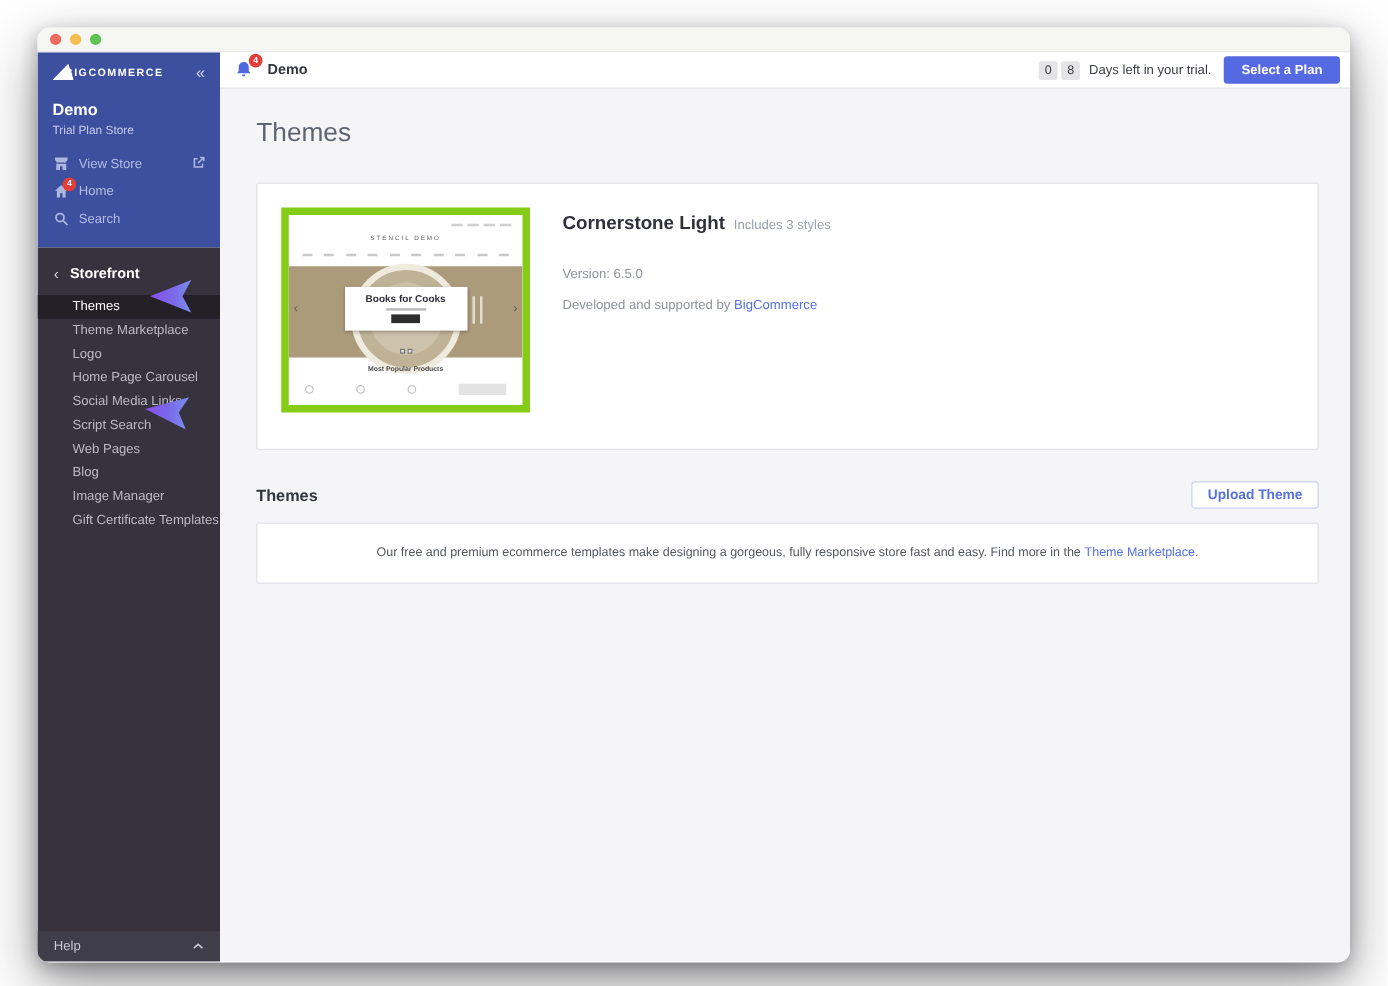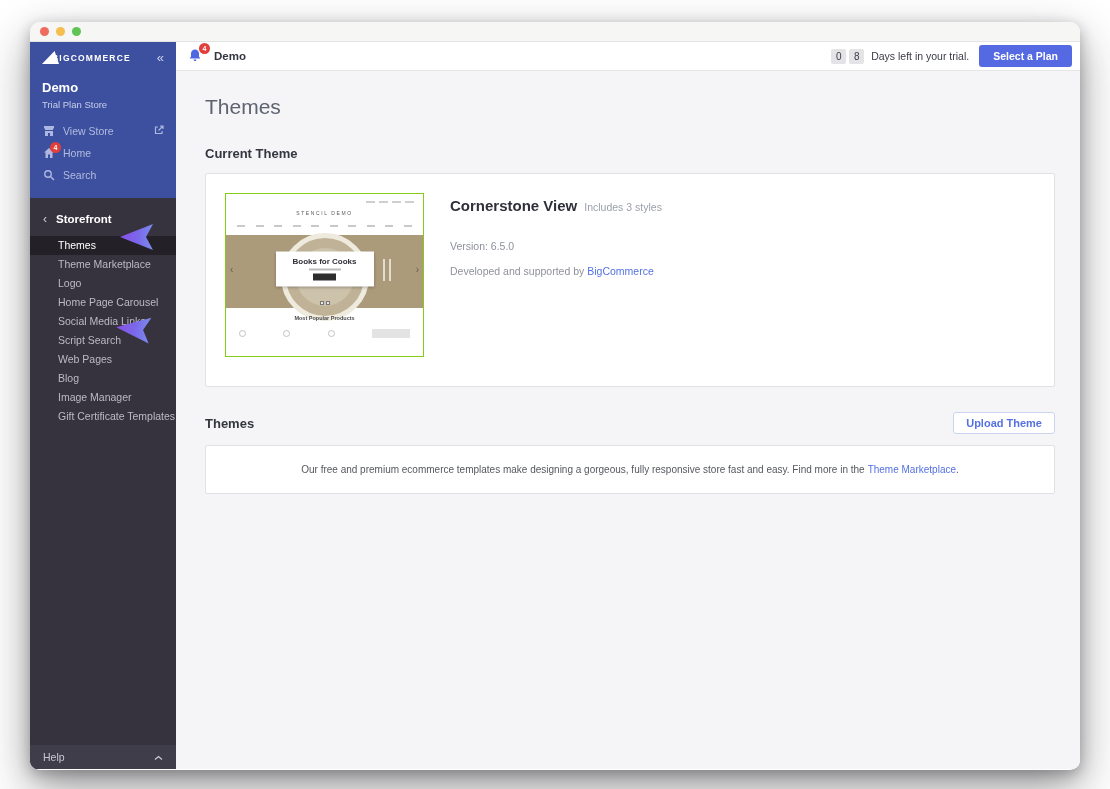--- a/index.html
+++ b/index.html
@@ -55,21 +55,21 @@
   .btn-plan { background:#5569e2; color:#fff; border:none; font-size:10.5px; font-weight:600; font-family:inherit;
     padding:5px 14px; border-radius:3px; cursor:pointer; }
 
   .content { flex:1; padding:14px 25px 0 29px; overflow:hidden; }
   .page-title { font-size:21px; font-weight:400; color:#5e6371; margin:10px 0 27px 0; }
   .section-title { font-size:13px; font-weight:700; color:#33353f; }
   .card { background:#fff; border:1px solid #e0e1e6; border-radius:2px; }
   .card.current { display:flex; padding:19px; height:214px; margin-top:12px; margin-bottom:25px; }
 
   
-  .thumb { width:199px; height:164px; border:1px solid #84cc16; background:#fff; position:relative; flex-shrink:0; overflow:hidden; cursor:pointer;padding-left:46px; }
+  .thumb { width:199px; height:164px; border:6px solid #84cc16; background:#fff; position:relative; flex-shrink:0; overflow:hidden; cursor:pointer;padding-left:46px; }
   .t-toplinks { position:absolute; top:7px; right:9px; display:flex; gap:4px; }
   .t-toplinks i { width:9px; height:2px; background:#cfcfcf; }
   .t-brand { position:absolute; top:16px; left:0; width:100%; text-align:center; font-size:5px; letter-spacing:1.6px; color:#5a5a5a; }
   .t-nav { position:absolute; top:31px; left:11px; right:11px; display:flex; justify-content:space-between; }
   .t-nav i { width:8px; height:2px; background:#c9c9c9; }
   .t-hero { position:absolute; top:41px; left:0; right:0; height:73px; background:#ac9b7b; }
   .t-plate { position:absolute; left:50%; top:58%; width:88px; height:88px; transform:translate(-50%,-50%); border-radius:50%;
     background:#cdc2aa; border:5px solid #efeade; box-shadow:inset 0 0 0 10px #bfb297; }
   .t-cutlery { position:absolute; width:2px; height:22px; background:rgba(255,255,255,.65); top:24px; }
   .t-overlay { position:absolute; left:50%; top:46%; transform:translate(-50%,-50%); width:98px; height:35px;
@@ -213,21 +213,20 @@
           <span class="topbar-store">Demo</span>
           <span class="top-spacer"></span>
           <span class="day-box">0</span>
           <span class="day-box">8</span>
           <span class="trial-text">Days left in your trial.</span>
           <button class="btn-plan">Select a Plan</button>
         </div>
 
         <div class="content">
           <h1 class="page-title">Themes</h1>
-          <h2 class="section-title">Current Theme</h2>
 
           <div class="card current">
 
             <div class="thumb">
               <div class="t-toplinks">
                   <i></i>
                   <i></i>
                   <i></i>
                   <i></i>
                 </div>
@@ -264,21 +263,21 @@
               <div class="t-products">
                 <span class="t-prod"></span>
                   <span class="t-prod"></span>
                   <span class="t-prod"></span>
                   <span class="t-prod-bar"></span>
               </div>
             </div>
 
             <div class="theme-info">
               <div class="theme-name-row">
-                <span class="theme-name">Cornerstone View</span>
+                <span class="theme-name">Cornerstone Light</span>
                 <span class="styles-note">Includes 3 styles</span>
               </div>
               <div class="version">Version: 6.5.0</div>
               <div class="developed">
                 <span>Developed and supported by</span><a class="link">BigCommerce</a>
               </div>
             </div>
           </div>
 
           <div class="section-row">

